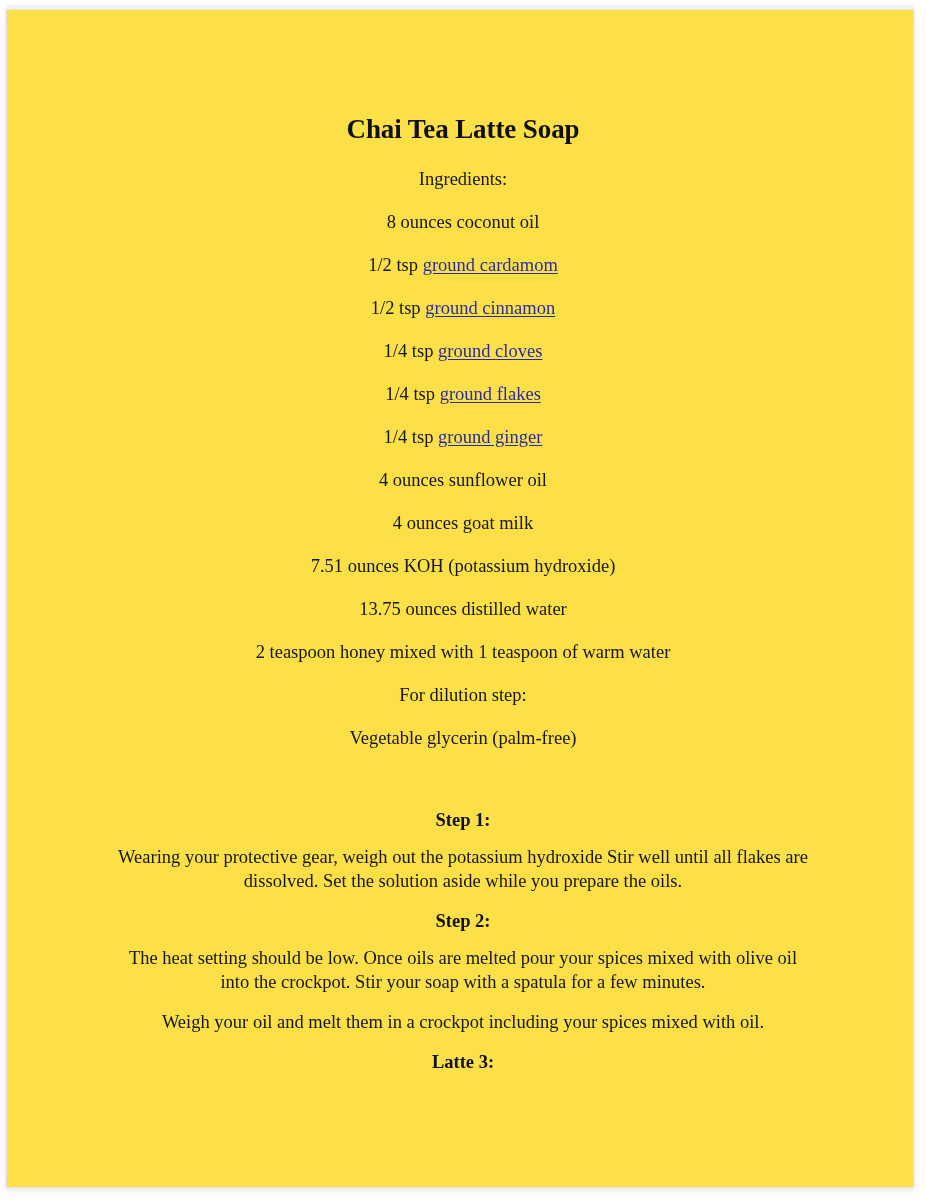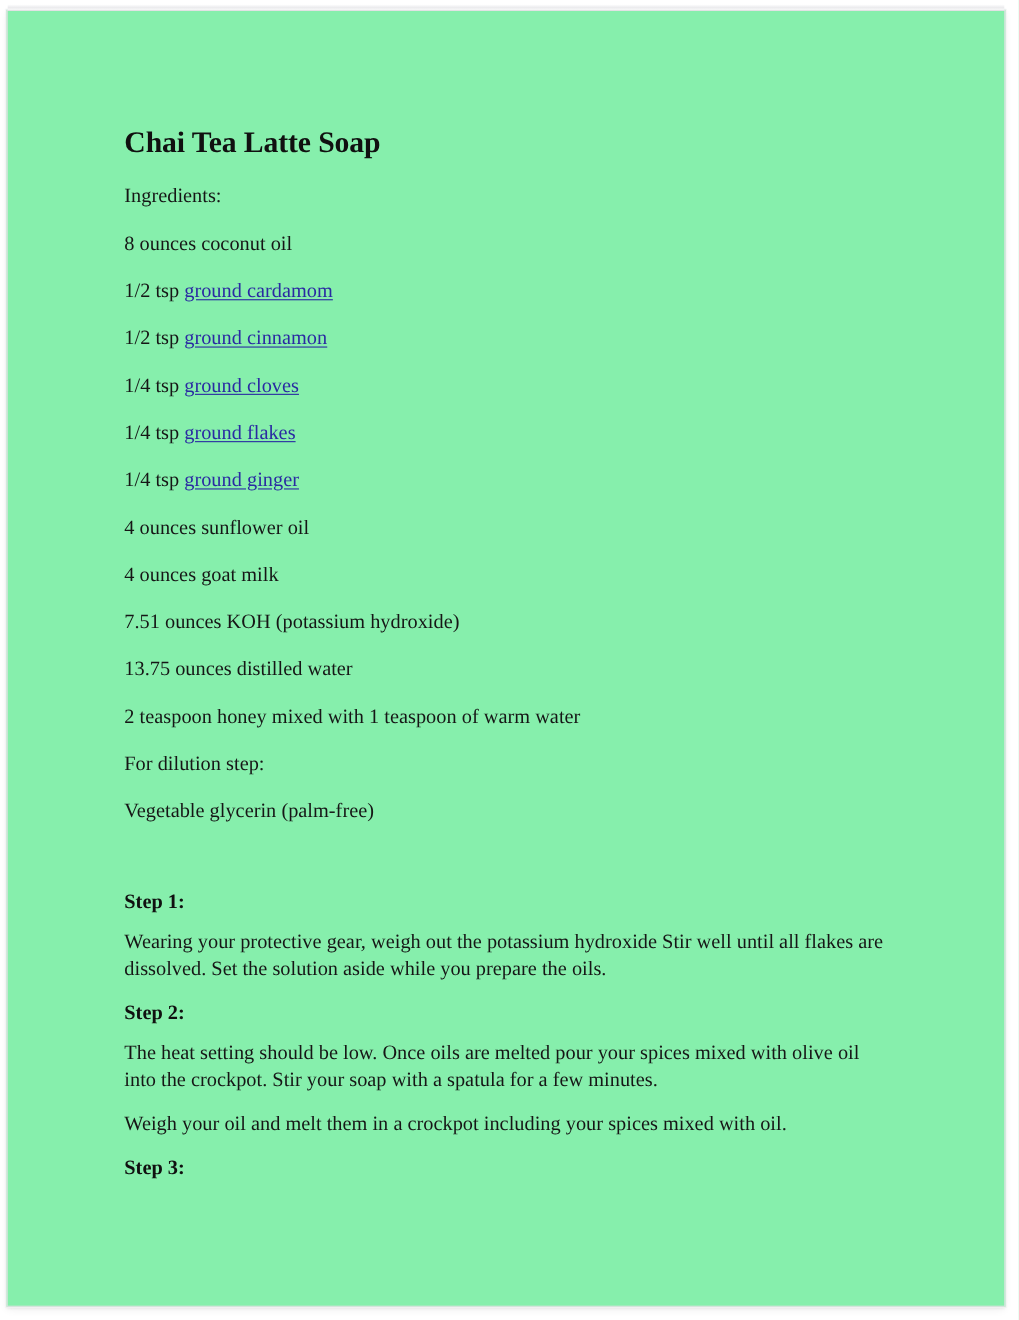--- a/index.html
+++ b/index.html
@@ -14,27 +14,28 @@
     font-family: "Liberation Serif", "DejaVu Serif", serif;
   }
 
   
   #page-sheet {
     position: absolute;
     left: 6px;
     top: 9px;
     width: 908px;
     height: 1179px;
-    background: #86efac;
+    background: #fde047;
     box-sizing: border-box;
     border: 1px solid #e2e2e4;
     box-shadow:
        0 0 0 1px #f1f1f2,
        0 1px 3px rgba(0,0,0,0.10),
        0 3px 8px rgba(0,0,0,0.07);
+    text-align: center;
   }
 
   
   #sheet-top-edge {
     position: absolute;
     left: 0;
     top: -6px;
     width: 100%;
     height: 5px;
     background: linear-gradient(to bottom, #ffffff 0%, #ececee 55%, #f7f7f8 100%);
@@ -138,17 +139,17 @@
       <p class="step-para">Wearing your protective gear, weigh out the potassium hydroxide Stir well until all flakes are dissolved. Set the solution aside while you prepare the oils.</p>
     </div>
 
     <div class="step-block">
       <p class="step-heading">Step 2:</p>
       <p class="step-para">The heat setting should be low. Once oils are melted pour your spices mixed with olive oil into the crockpot. Stir your soap with a spatula for a few minutes.</p>
       <p class="step-para">Weigh your oil and melt them in a crockpot including your spices mixed with oil.</p>
     </div>
 
     <div class="step-block">
-      <p class="step-heading">Step 3:</p>
+      <p class="step-heading">Latte 3:</p>
     </div>
 
   </div>
 </div>
 
 </body></html>

